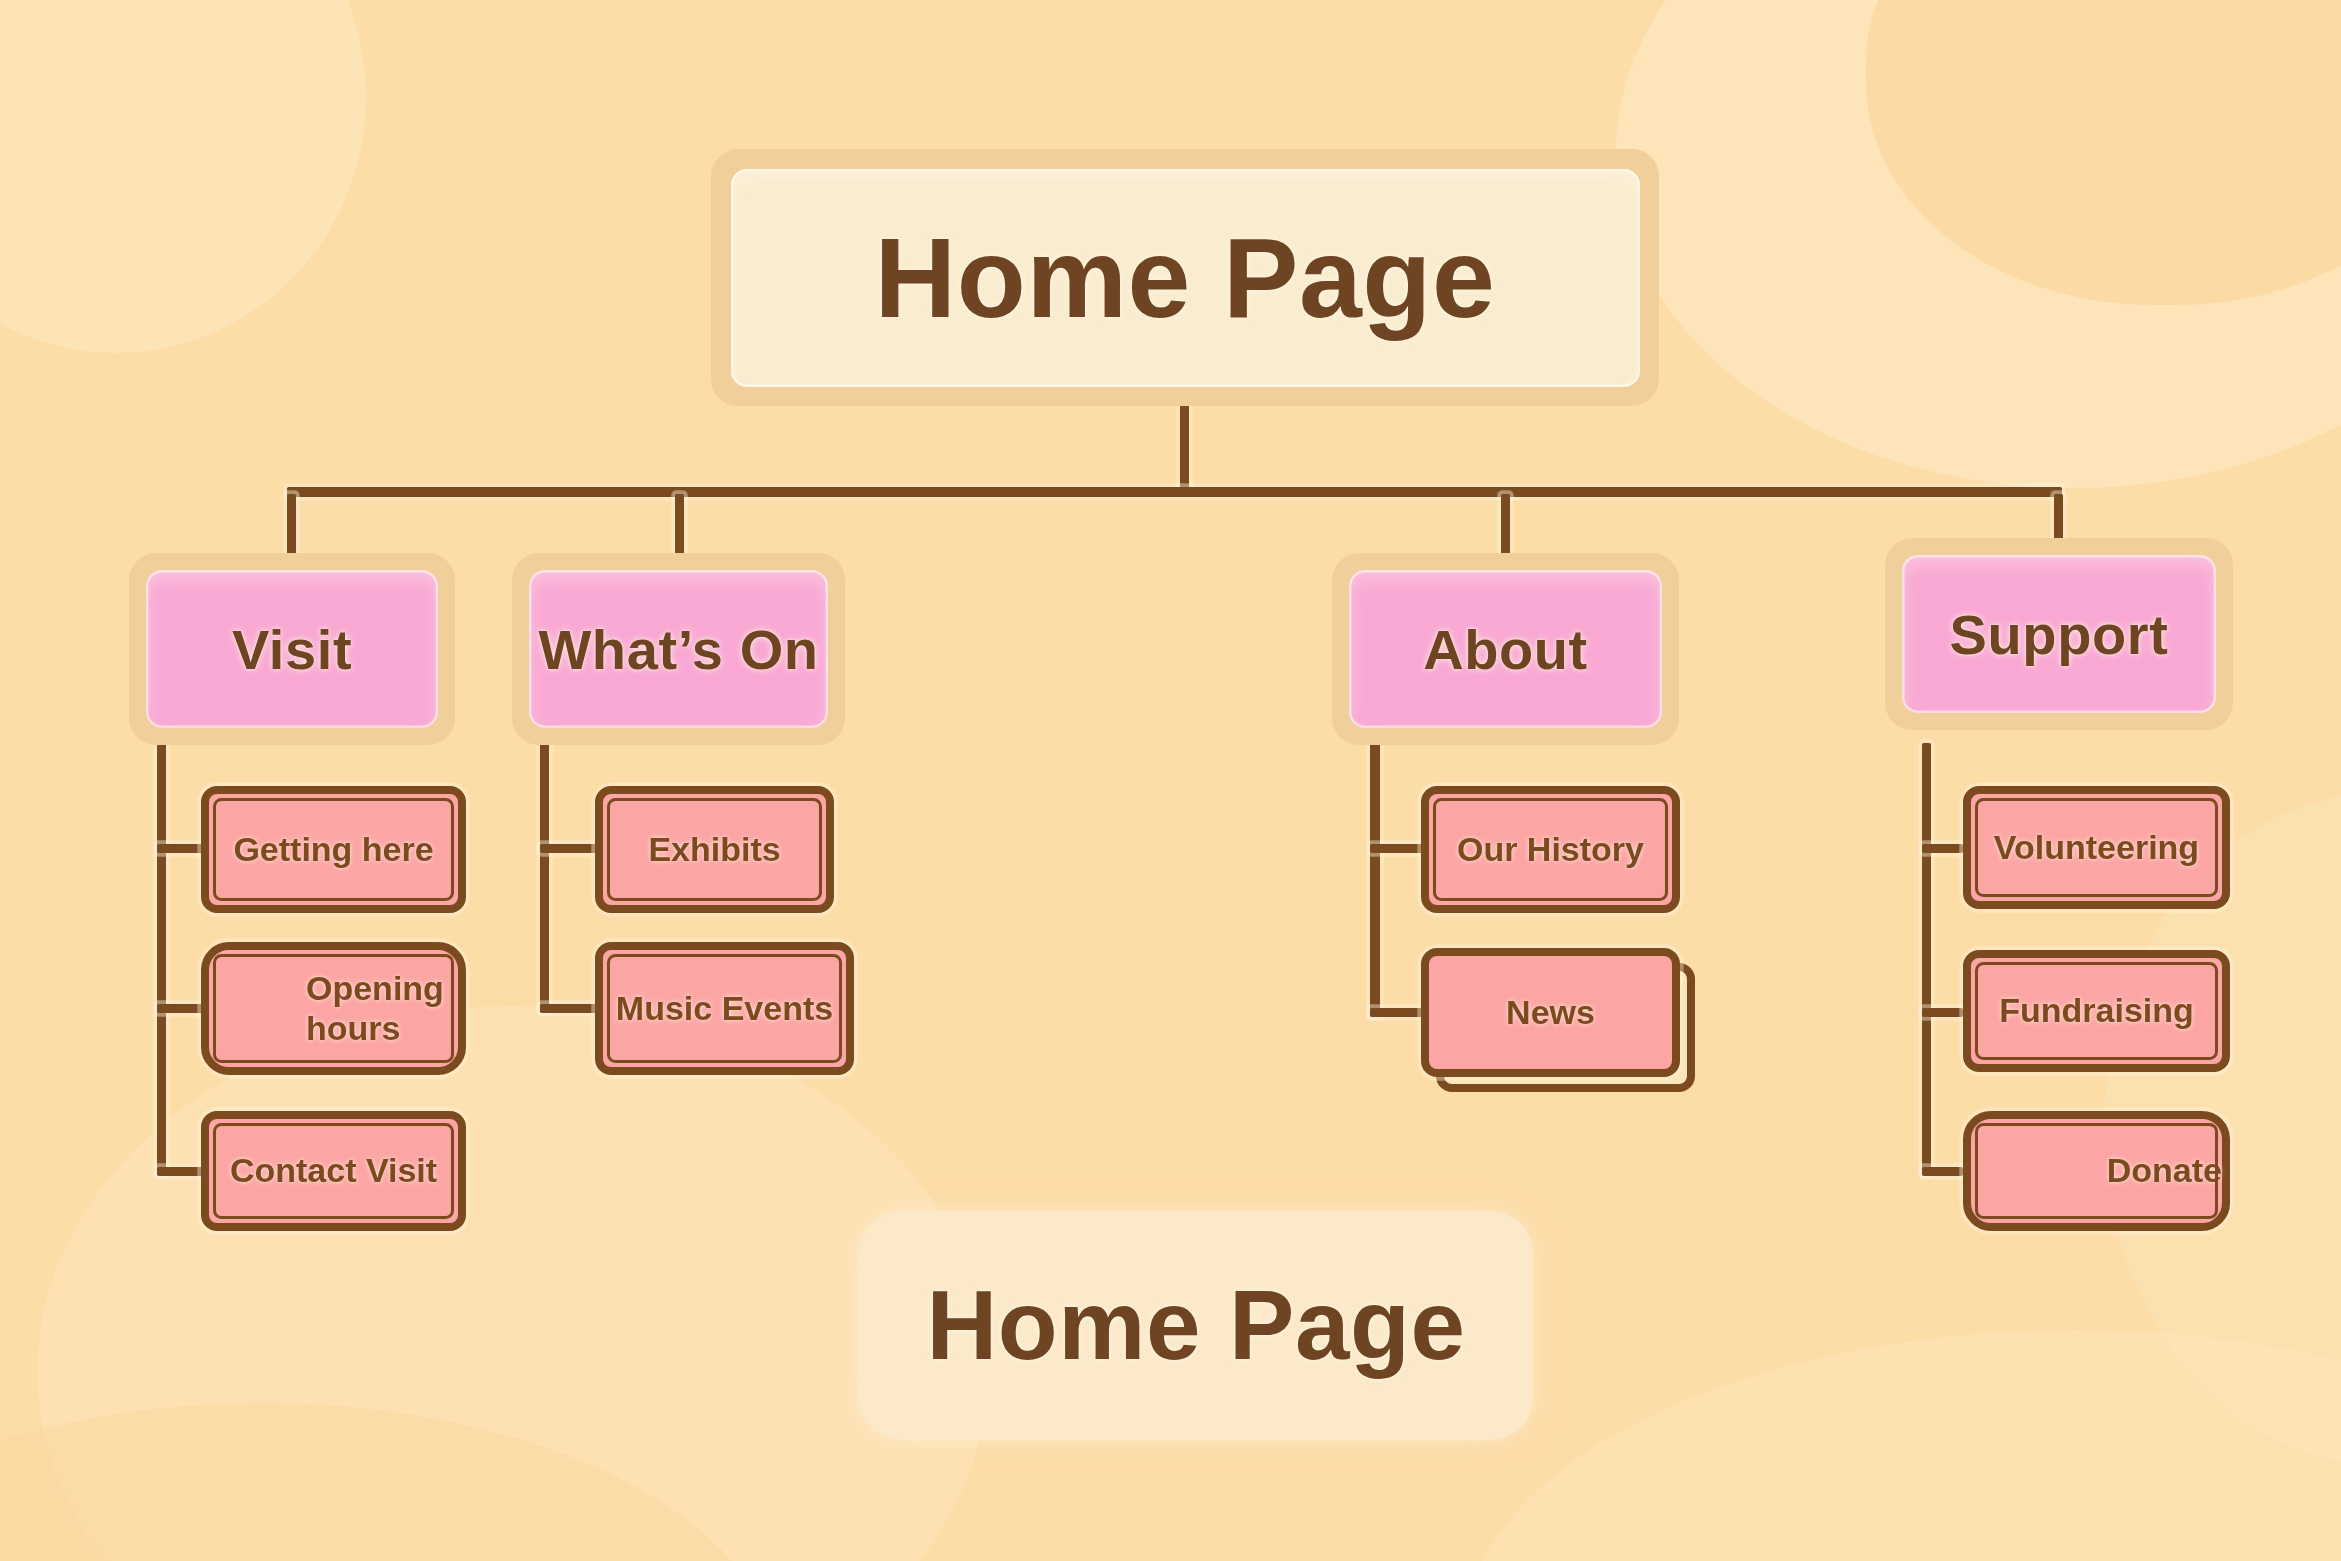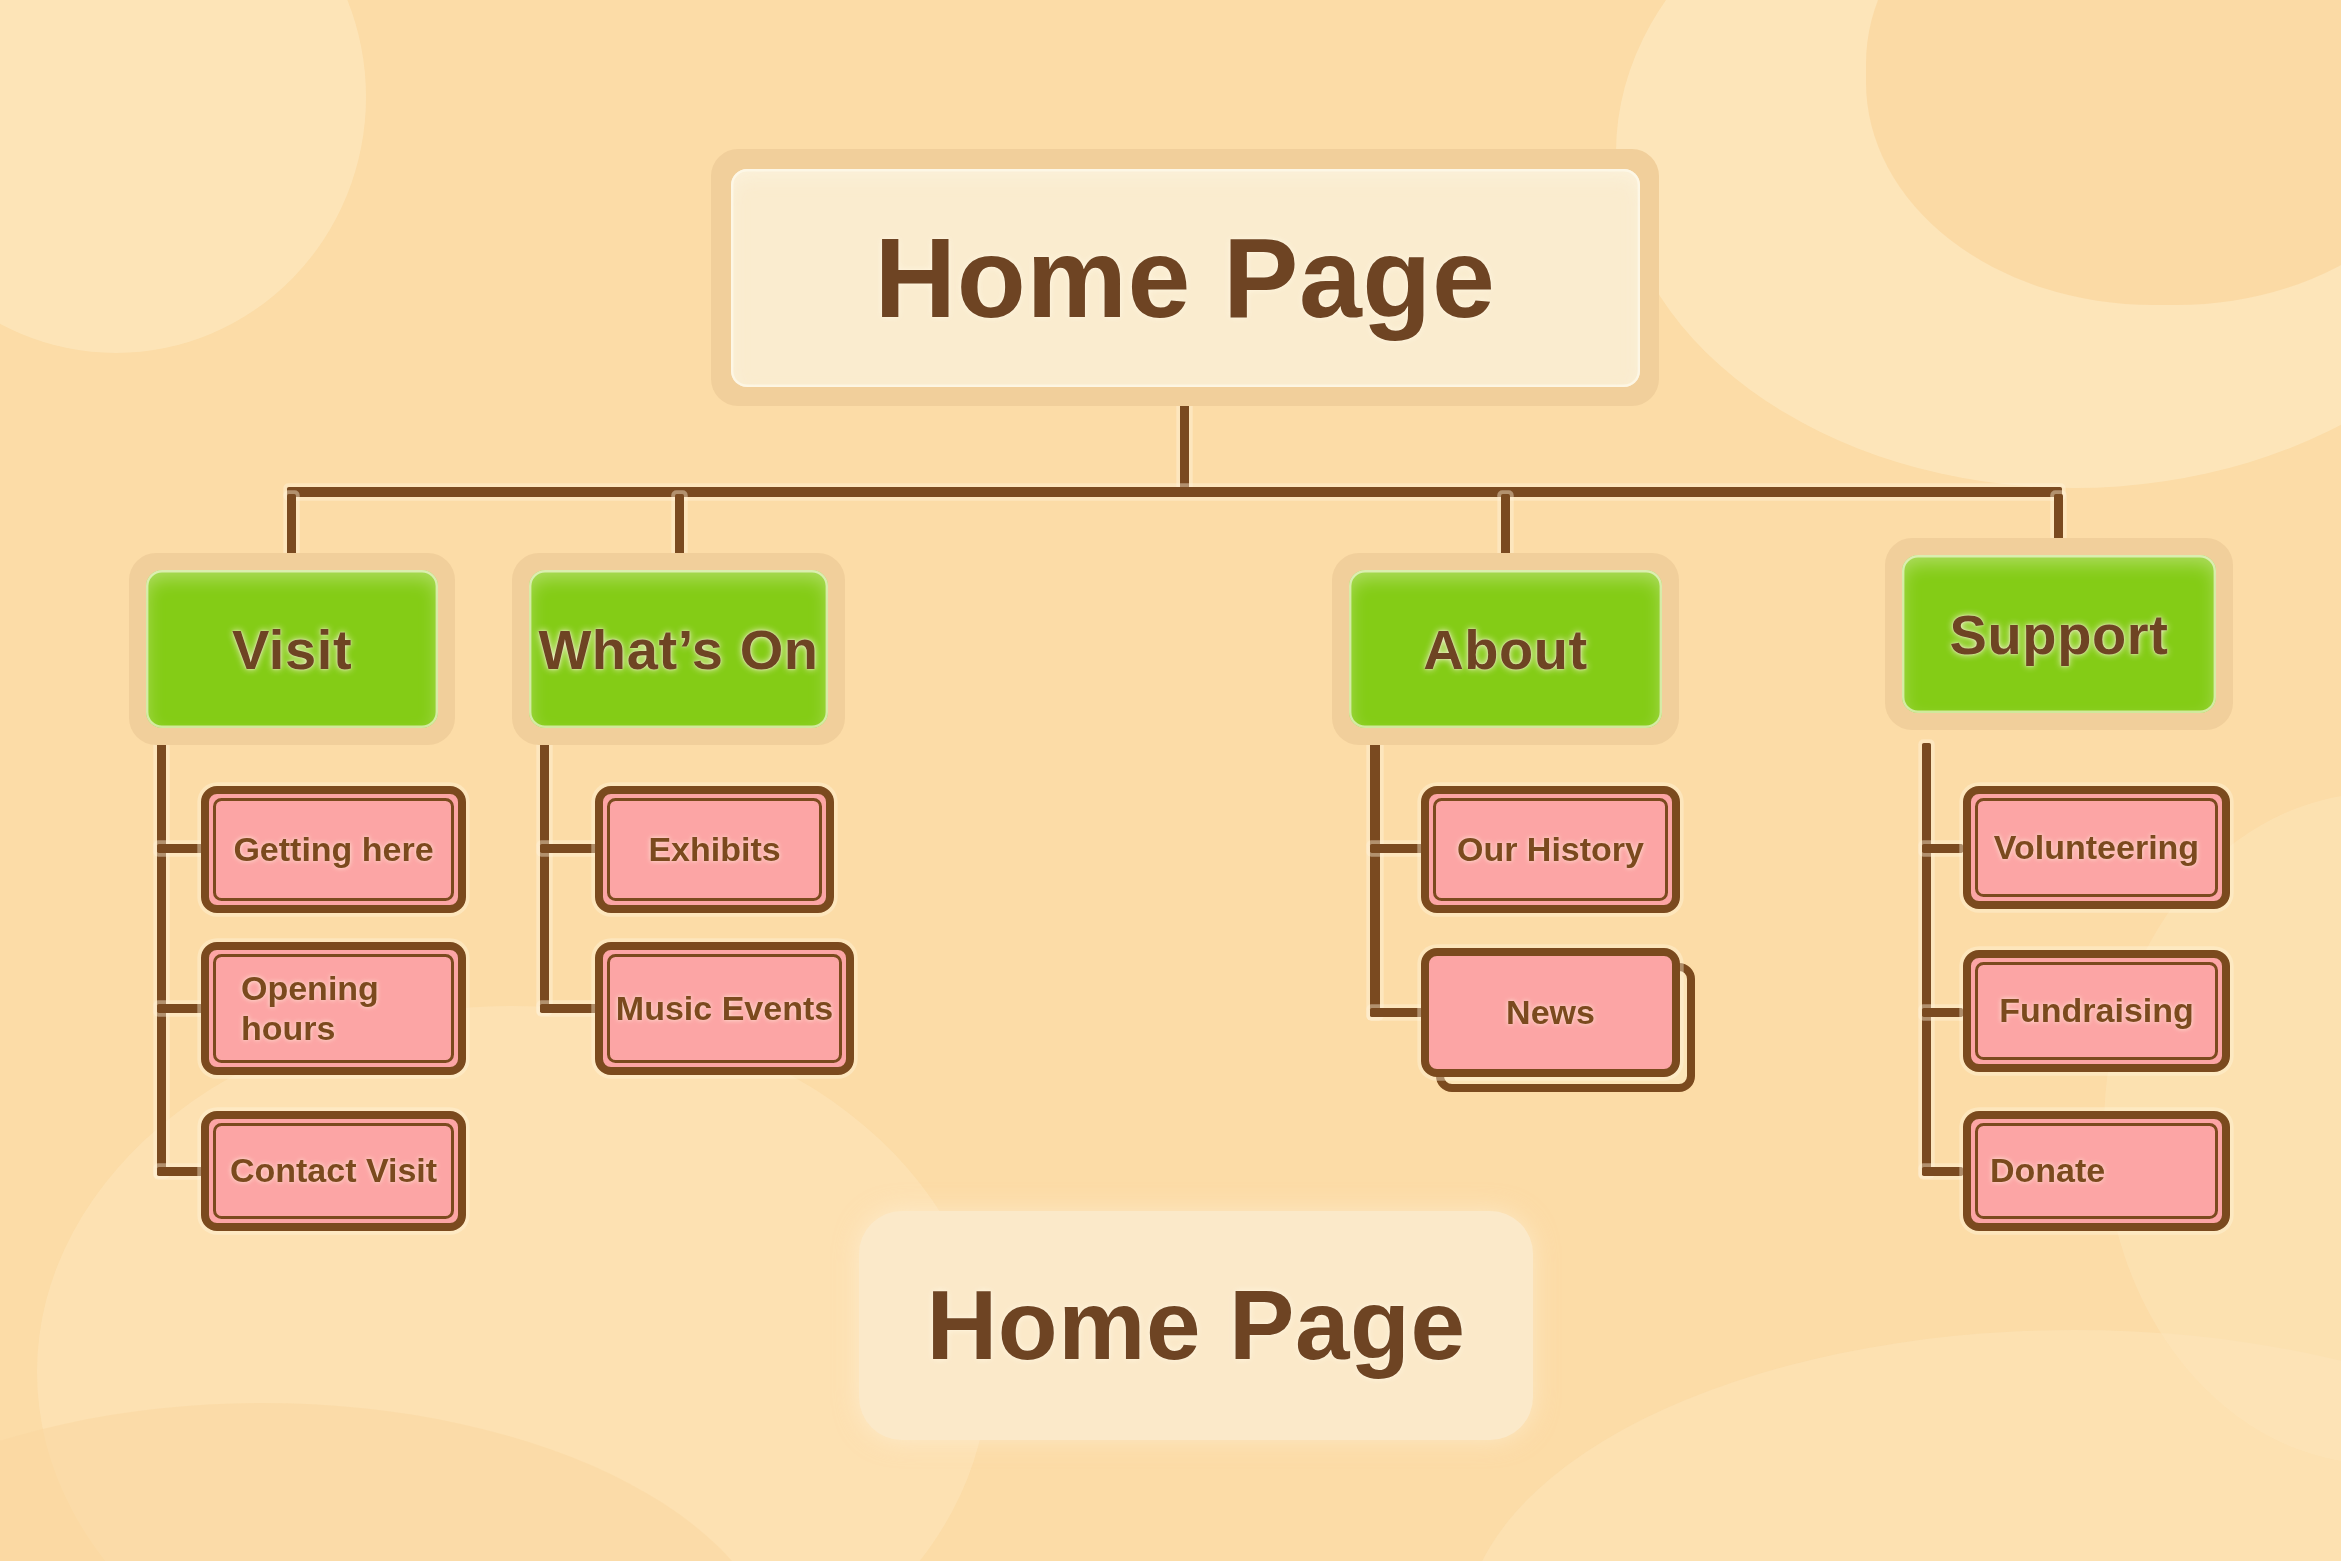--- a/index.html
+++ b/index.html
@@ -17,21 +17,21 @@
     box-shadow:0 0 0 3.7px rgba(255,243,219,.42);
     border-radius:1.8px;
   }
 
   
   .frame{
     position:absolute;background:#f1cf9b;border-radius:27px;
   }
   .frame-inner{
     position:absolute;inset:17px;border-radius:16px;
-    background:#84cc16;
+    background:#f9a8d4;
     box-shadow:inset 0 0 0 2.4px rgba(255,252,240,.6), inset 0 8.5px 18.3px rgba(255,252,240,.35);
     display:flex;align-items:center;justify-content:center;
   }
   .frame.root .frame-inner{background:#faeccf;}
 
   .title-text{
     font-weight:700;color:#6e4423;
     text-shadow:0 0 7.3px rgba(255,247,227,.95), 0 0 1.8px rgba(255,247,227,.8);
     letter-spacing:0.6px;white-space:nowrap;
   }
@@ -48,21 +48,21 @@
   }
   .leaf::after{
     content:"";position:absolute;inset:4.3px;
     border:3px solid #7b4a1e;border-radius:8.5px;pointer-events:none;
   }
   .leaf .leaf-text{
     font-size:34px;font-weight:700;color:#7b4a1e;
     text-shadow:0 0 4.9px rgba(255,246,226,.9);
     line-height:1.15;white-space:pre-line;
   }
-  .leaf.align-left{justify-content:flex-start;}
+  .leaf.align-left{justify-content:flex-end;border-radius:28px;}
   .leaf.align-left .leaf-text{text-align:left;padding-left:32px;}
 
   
   .leaf.single{border-width:8.5px;}
   .leaf.single::after{display:none;}
   .stack-back{
     position:absolute;background:#fce5b8;
     border:8.5px solid #7b4a1e;border-radius:16px;
     box-sizing:border-box;
   }

